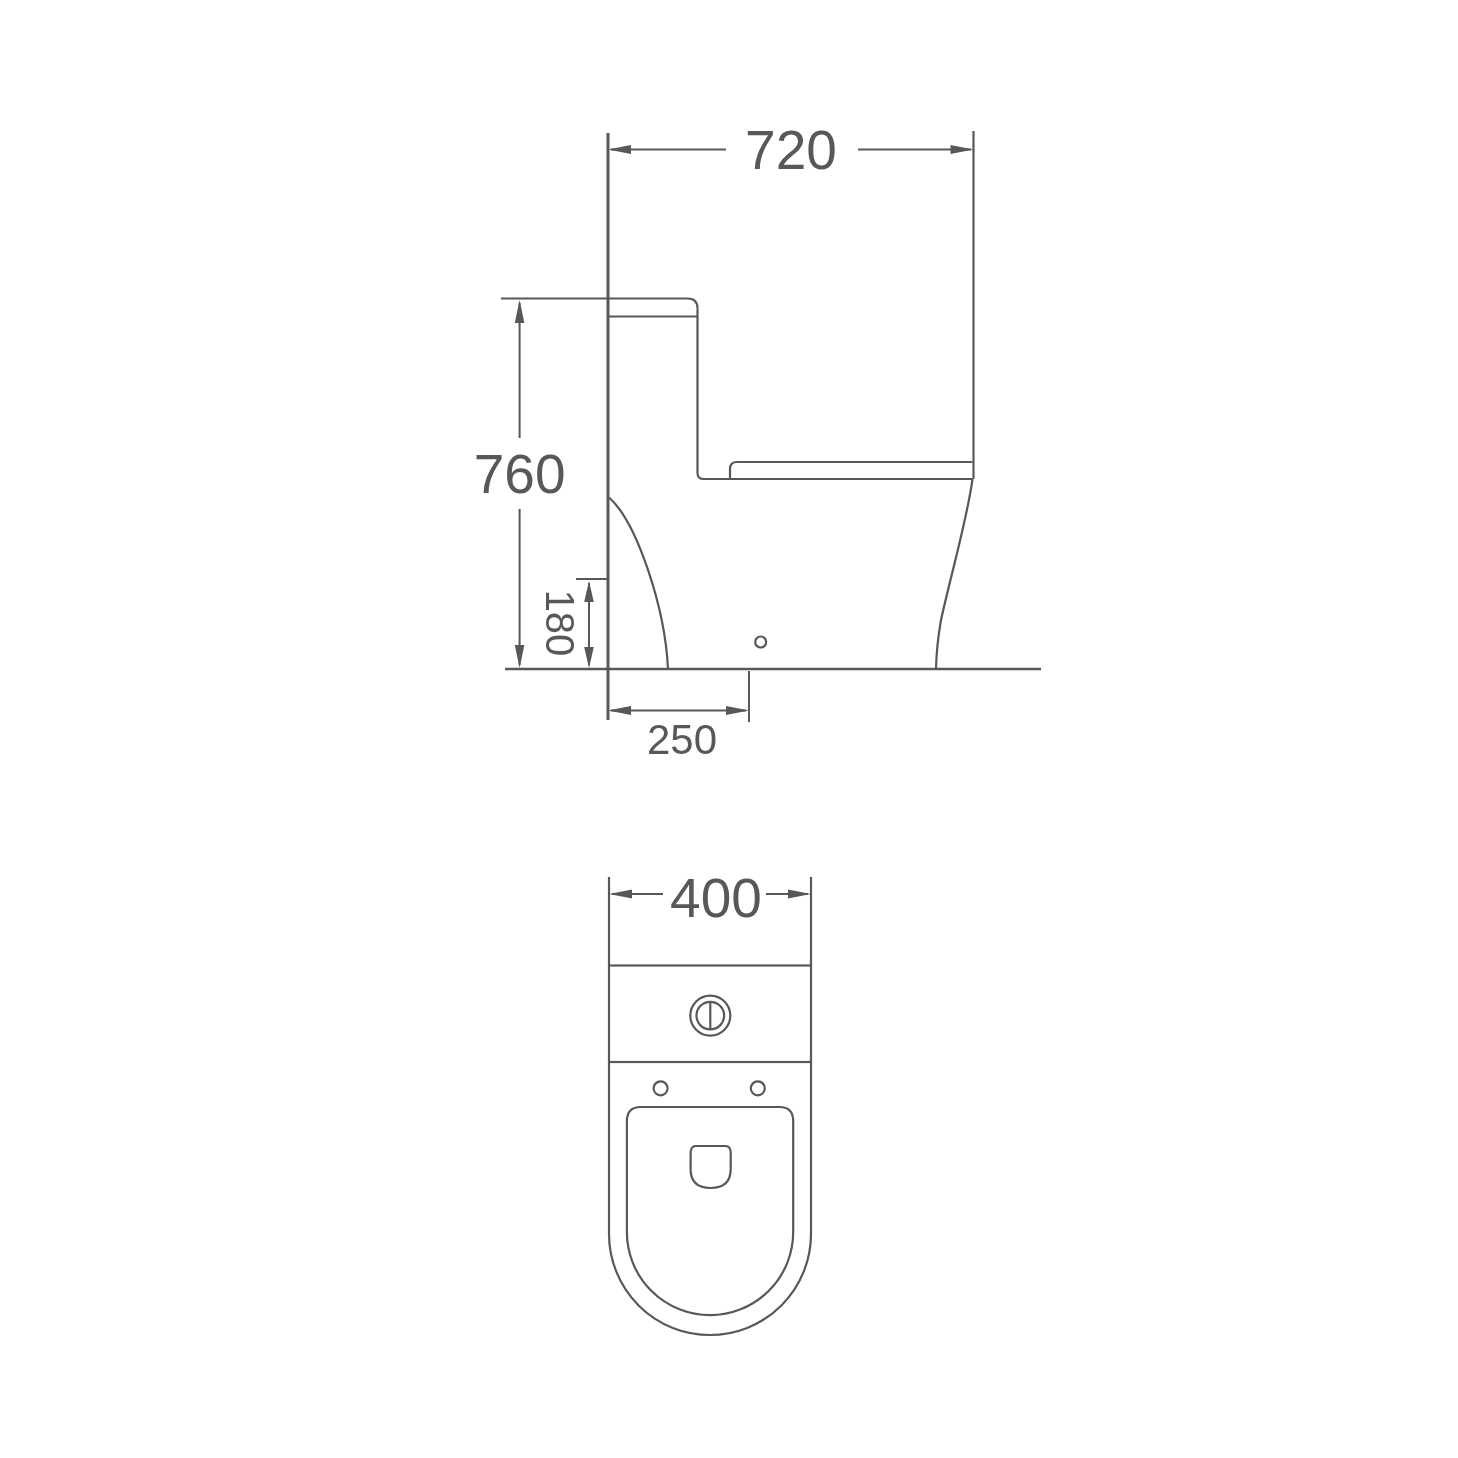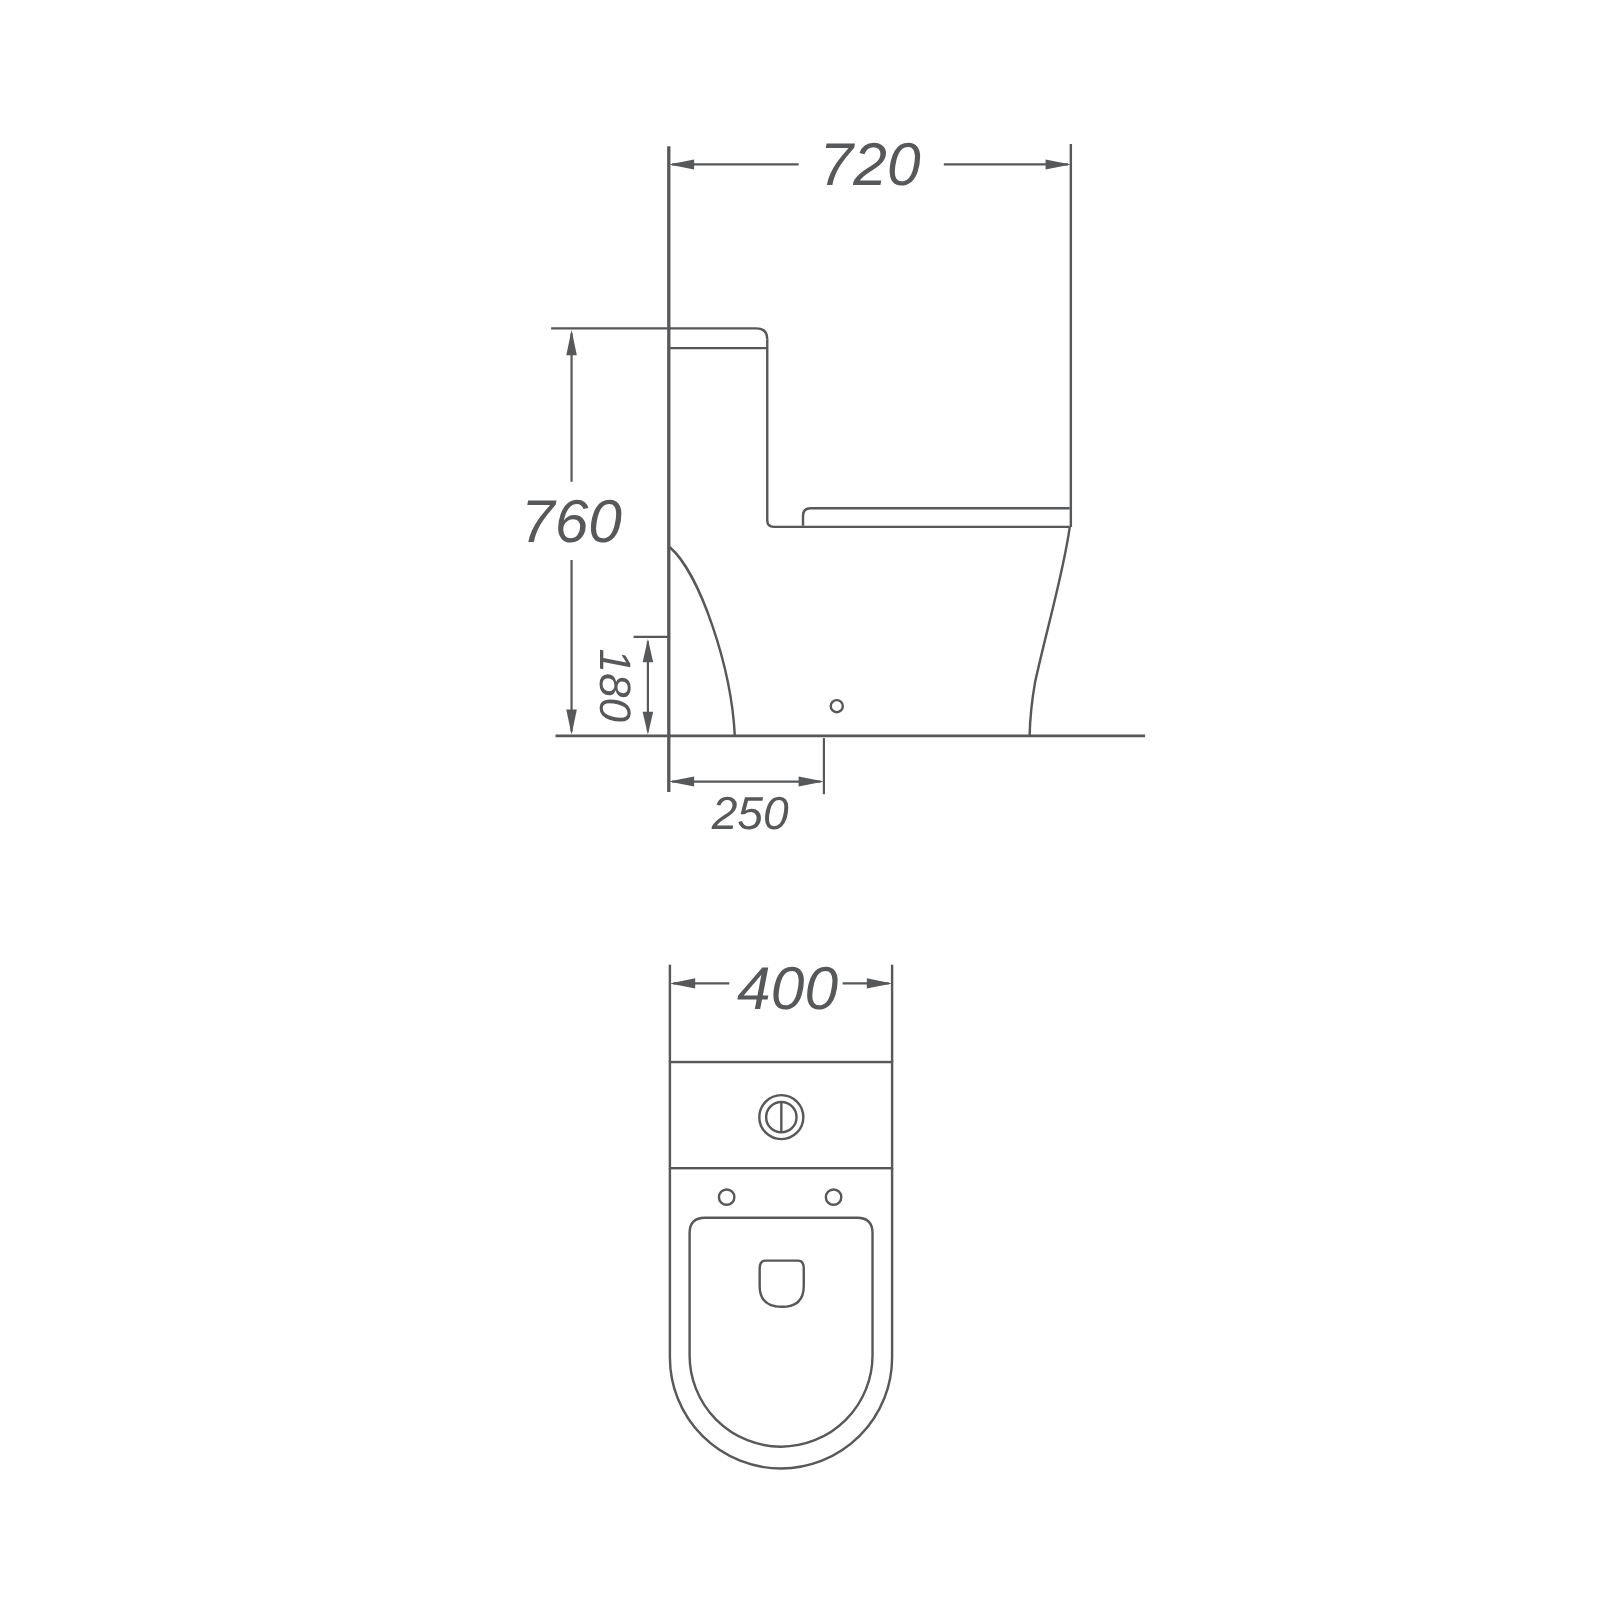--- a/index.html
+++ b/index.html
@@ -1,16 +1,16 @@
 <!DOCTYPE html>
 <html><head>
 <meta charset="utf-8">
 <style>
   html,body{margin:0;padding:0;background:#ffffff;}
-  .page{width:1458px;height:1458px;position:relative;background:#fff;font-style:italic;}
+  .page{width:1458px;height:1458px;position:relative;background:#fff;}
   text{font-family:"Liberation Sans", sans-serif;fill:#57585a;}
 </style>
 </head>
 <body>
 <div class="page">
 <svg width="1458" height="1458" viewBox="0 0 1458 1458">
 <g fill="none" stroke="#57585a" stroke-width="2.2">
 
   <line x1="608" y1="133" x2="608" y2="720" stroke-width="3"></line>
 

